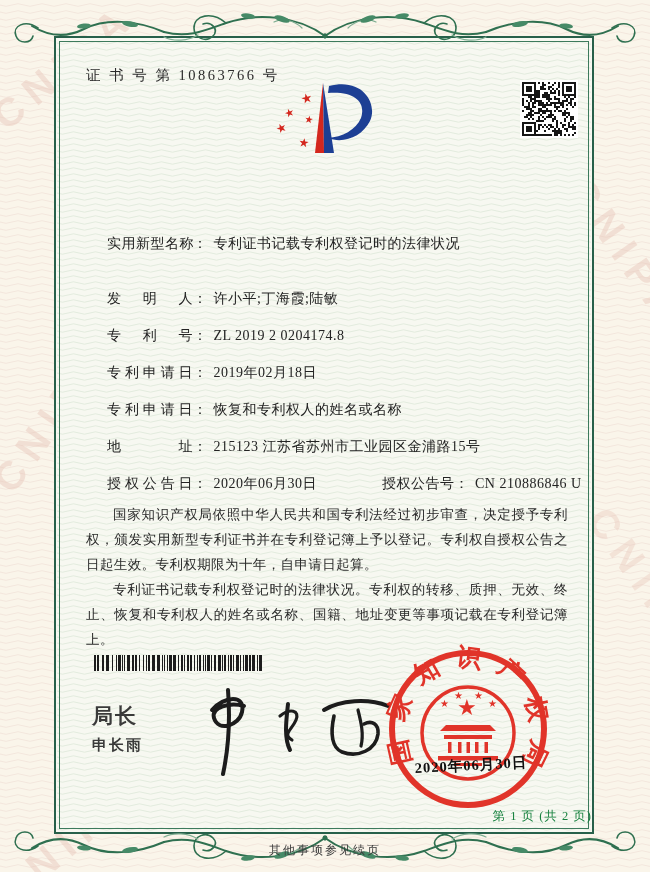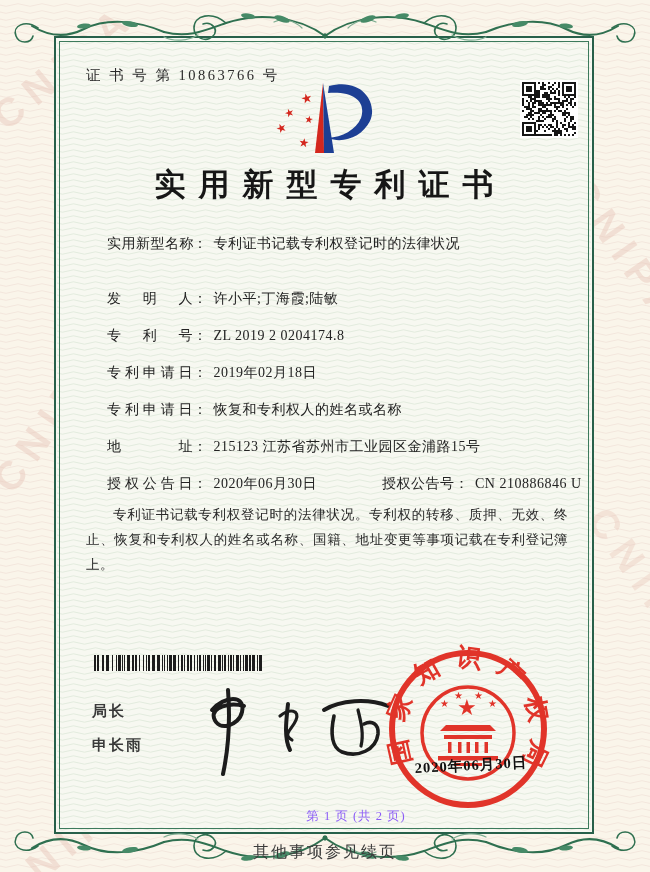--- a/index.html
+++ b/index.html
@@ -25,29 +25,29 @@
   .row{position:absolute;left:0;white-space:nowrap;letter-spacing:.5px;}
   .flabel{display:inline-block;width:86px;text-align:justify;text-align-last:justify;vertical-align:bottom;margin-left:21px;}
   .flabel2{display:inline-block;}
   .fvalue{padding-left:6px;}
   .pair2{position:absolute;left:276px;top:0;margin-left:20px;}
   .paras{position:absolute;left:30px;top:464px;width:482px;font-size:13.5px;line-height:25px;
          text-align:justify;color:#2a2a2a;letter-spacing:.4px;}
   .paras p{margin:0;text-indent:2em;}
   .barcode{position:absolute;left:38px;top:617px;}
   .sig-title{position:absolute;left:36px;top:664px;font-family:Liberation Sans, sans-serif;
-             font-size:15px;font-weight:600;color:#3a3a3a;letter-spacing:2px;}
+             font-size:21px;font-weight:600;color:#3a3a3a;letter-spacing:2px;}
   .sig-name{position:absolute;left:36px;top:698px;font-family:"Liberation Sans","DejaVu Sans",sans-serif;
             font-size:15px;font-weight:600;color:#3a3a3a;letter-spacing:2px;text-align:right;}
   .signature{position:absolute;left:128px;top:638px;}
   .seal{position:absolute;left:319px;top:598px;opacity:.93;}
   .seal-date{position:absolute;left:320px;top:718px;width:190px;text-align:center;
              font-size:14.5px;font-weight:bold;color:#111;letter-spacing:1px;transform:rotate(-3deg);}
-  .page-info{position:absolute;left:0;top:770px;width:100%;text-align:center;font-size:12.5px;color:#8b5cf6;letter-spacing:1px;padding-left:32px;}
-  .outside-note{position:absolute;left:0;top:842px;width:100%;text-align:center;font-size:16px;
+  .page-info{position:absolute;left:0;top:770px;width:100%;text-align:right;font-size:12.5px;color:#15803d;letter-spacing:1px;}
+  .outside-note{position:absolute;left:0;top:842px;width:100%;text-align:center;font-size:12px;
                 color:#3b3b3b;letter-spacing:2px;z-index:5;}
   .flourish-top{position:absolute;left:0;top:4px;z-index:1;}
   .flourish-bottom{position:absolute;left:0;bottom:2px;transform:scaleY(-1);z-index:1;}
 </style>
 </head>
 <body>
 
 <div class="page">
 
   <svg id="bg-waves" class="abs" width="650" height="872" style="left:0;top:0;">
@@ -623,21 +623,20 @@
         <text x="26" y="36" font-size="11" transform="rotate(-20 26 36)">★</text>
         <text x="44" y="40" font-size="10" transform="rotate(10 44 40)">★</text>
         <text x="18" y="52" font-size="12" transform="rotate(-24 18 52)">★</text>
         <text x="38" y="64" font-size="12" transform="rotate(8 38 64)">★</text>
       </g>
       <polygon points="63,1 55,71 64,71" fill="#d4271e"></polygon>
       <polygon points="63,1 64,71 74,71" fill="#1d3f94"></polygon>
       <path fill="#1d3f94" d="M69 4 C103 -5 118 22 110 39 C102 55 83 62 68 56 C82 55 96 48 101 36 C106 21 96 9 68 11 Z"></path>
     </svg>
 
-    <h1 class="title">实用新型专利证书</h1>
 
     <div class="rows">
       <div class="row" style="top:0;">
         <span class="flabel">实用新型名称</span><span>：</span><span class="fvalue">专利证书记载专利权登记时的法律状况</span>
       </div>
       <div class="row" style="top:55px;">
         <span class="flabel">发明人</span><span>：</span><span class="fvalue">许小平;丁海霞;陆敏</span>
       </div>
       <div class="row" style="top:92px;">
         <span class="flabel">专利号</span><span>：</span><span class="fvalue">ZL 2019 2 0204174.8</span>
@@ -653,20 +652,21 @@
       </div>
       <div class="row" style="top:240px;">
         <span class="flabel">授权公告日</span><span>：</span><span class="fvalue">2020年06月30日</span>
         <span class="pair2">
           <span class="flabel2">授权公告号</span><span>：</span><span class="fvalue">CN 210886846 U</span>
         </span>
       </div>
     </div>
 
     <div class="paras">
+      <p>国家知识产权局依照中华人民共和国专利法经过初步审查，决定授予专利权，颁发实用新型专利证书并在专利登记簿上予以登记。专利权自授权公告之日起生效。专利权期限为十年，自申请日起算。</p>
       <p>专利证书记载专利权登记时的法律状况。专利权的转移、质押、无效、终止、恢复和专利权人的姓名或名称、国籍、地址变更等事项记载在专利登记簿上。</p>
     </div>
 
     <svg id="barcode" class="barcode" width="170" height="16">
         <rect x="0" y="0" width="2" height="16" fill="#1c1c1c"></rect>
         <rect x="3" y="0" width="2" height="16" fill="#1c1c1c"></rect>
         <rect x="8" y="0" width="2" height="16" fill="#1c1c1c"></rect>
         <rect x="12" y="0" width="3" height="16" fill="#1c1c1c"></rect>
         <rect x="18" y="0" width="1" height="16" fill="#1c1c1c"></rect>
         <rect x="22" y="0" width="1" height="16" fill="#1c1c1c"></rect>

